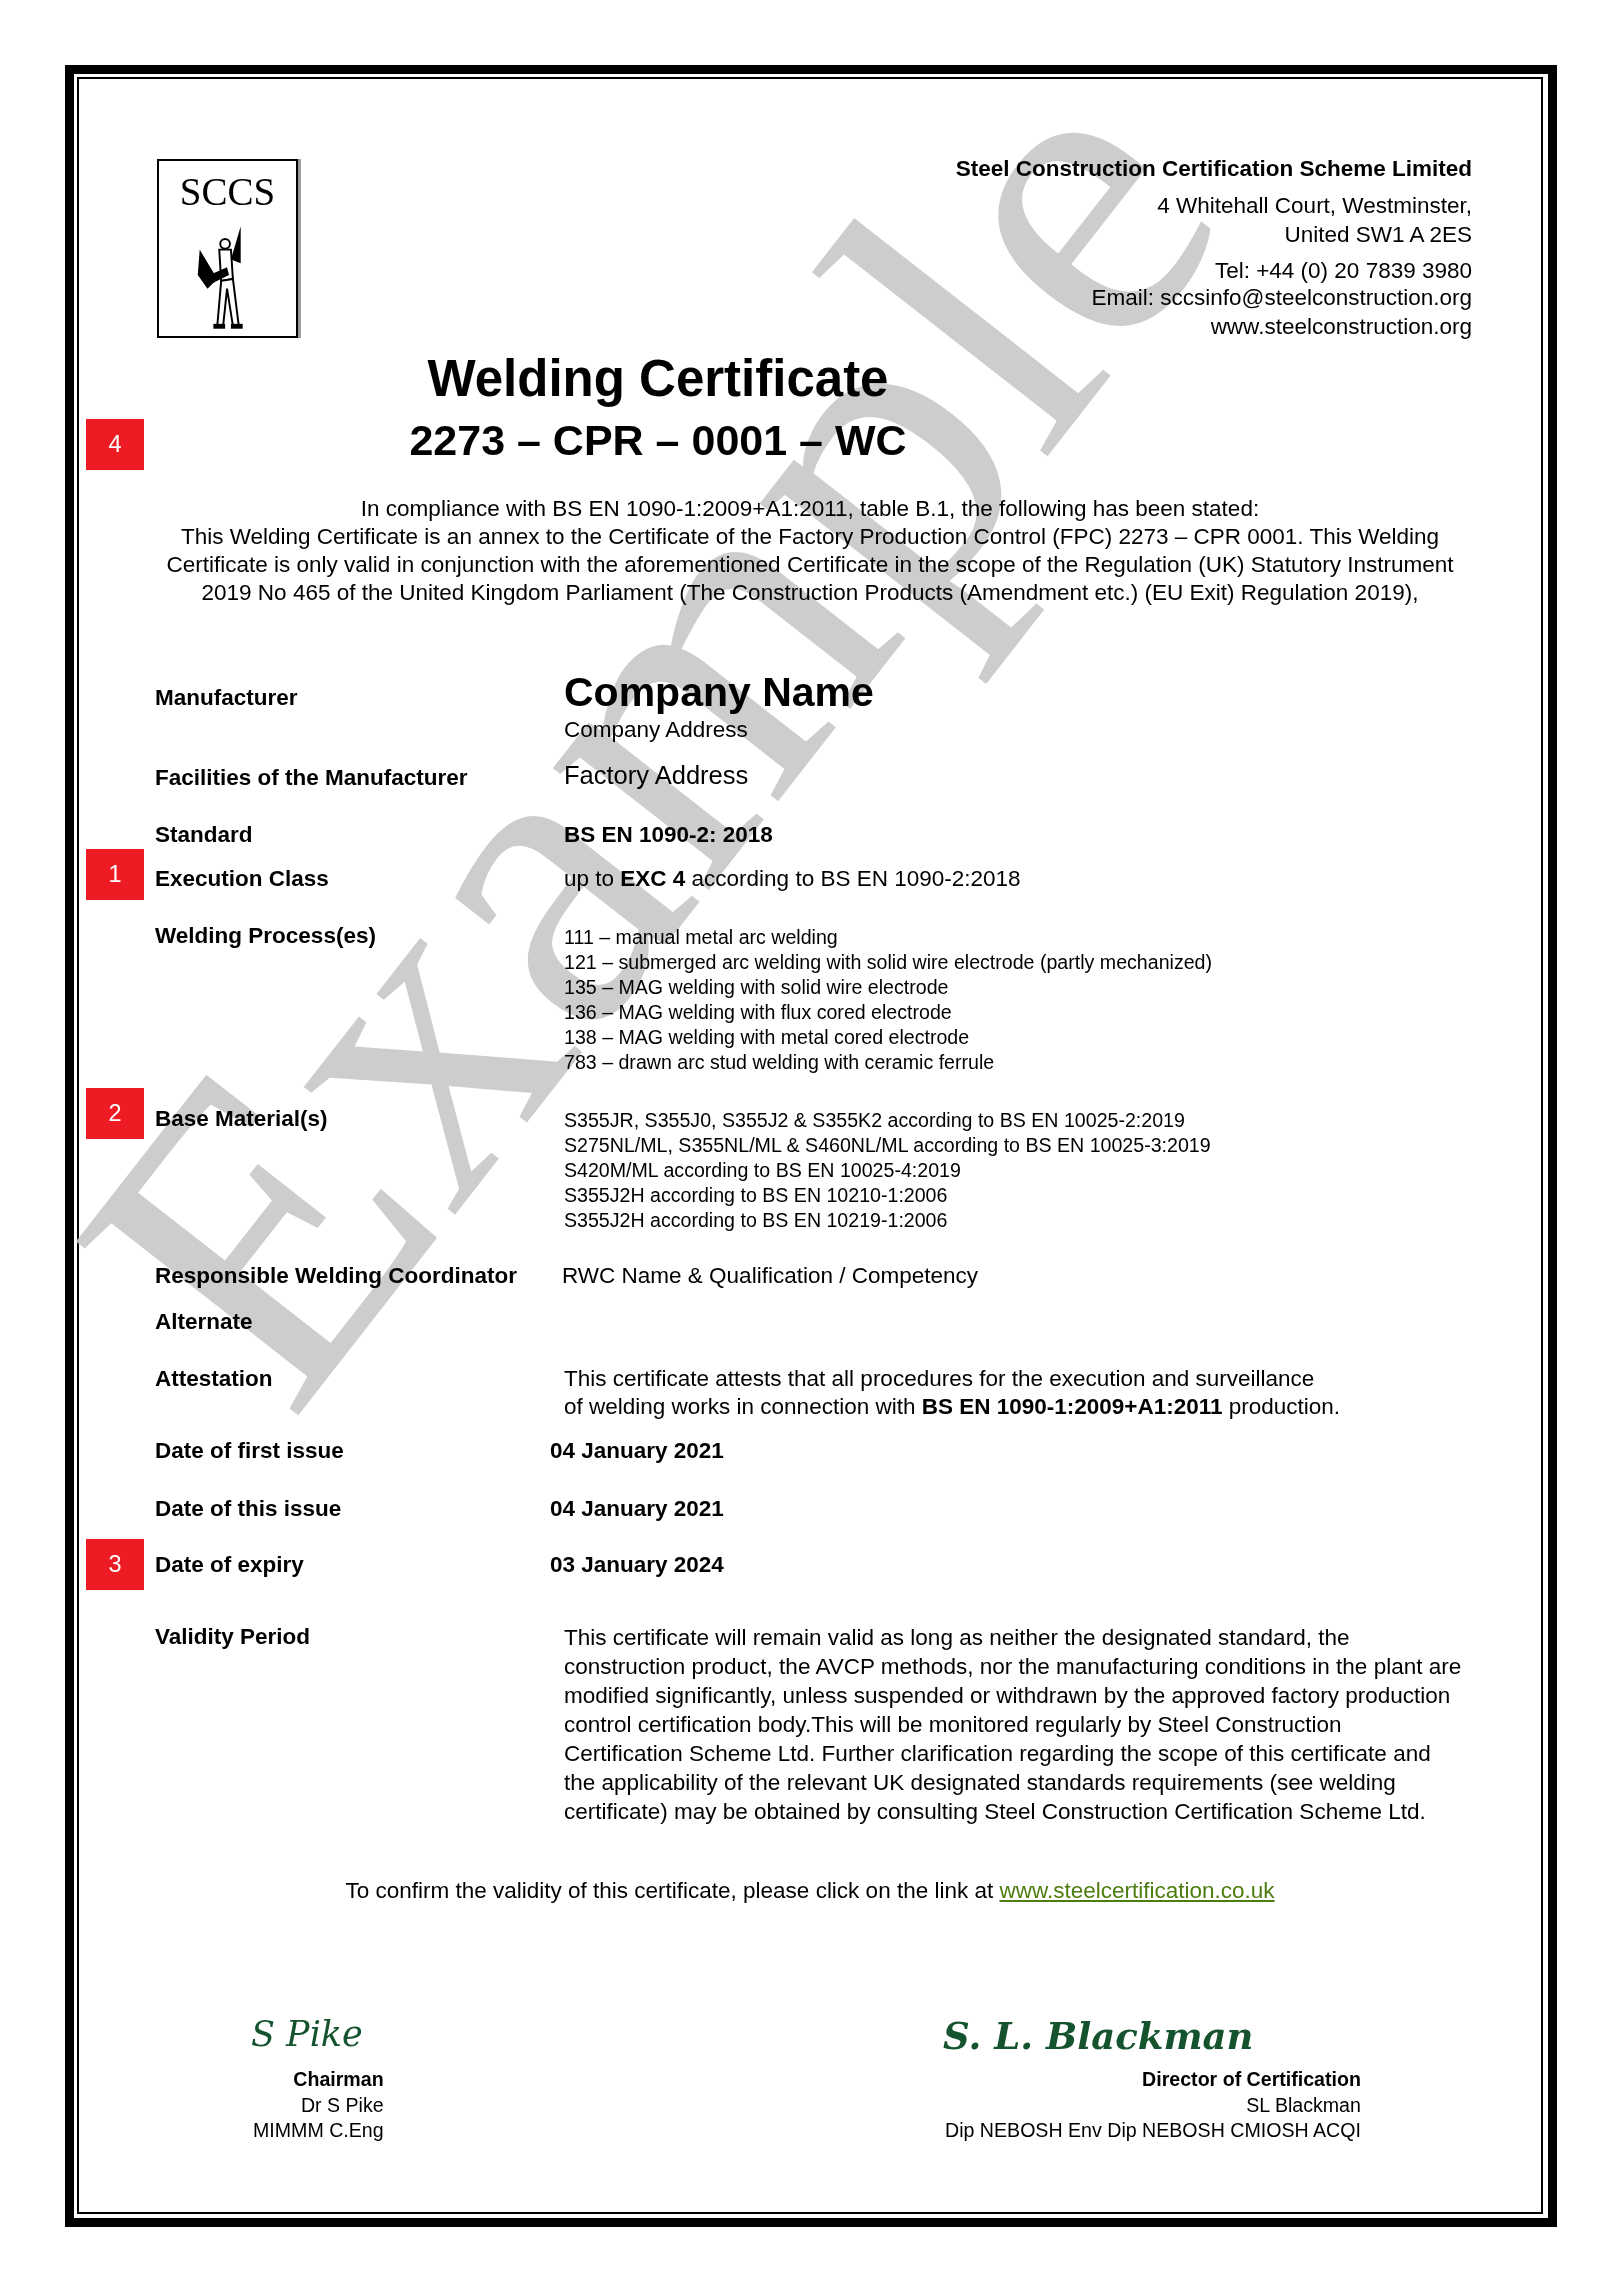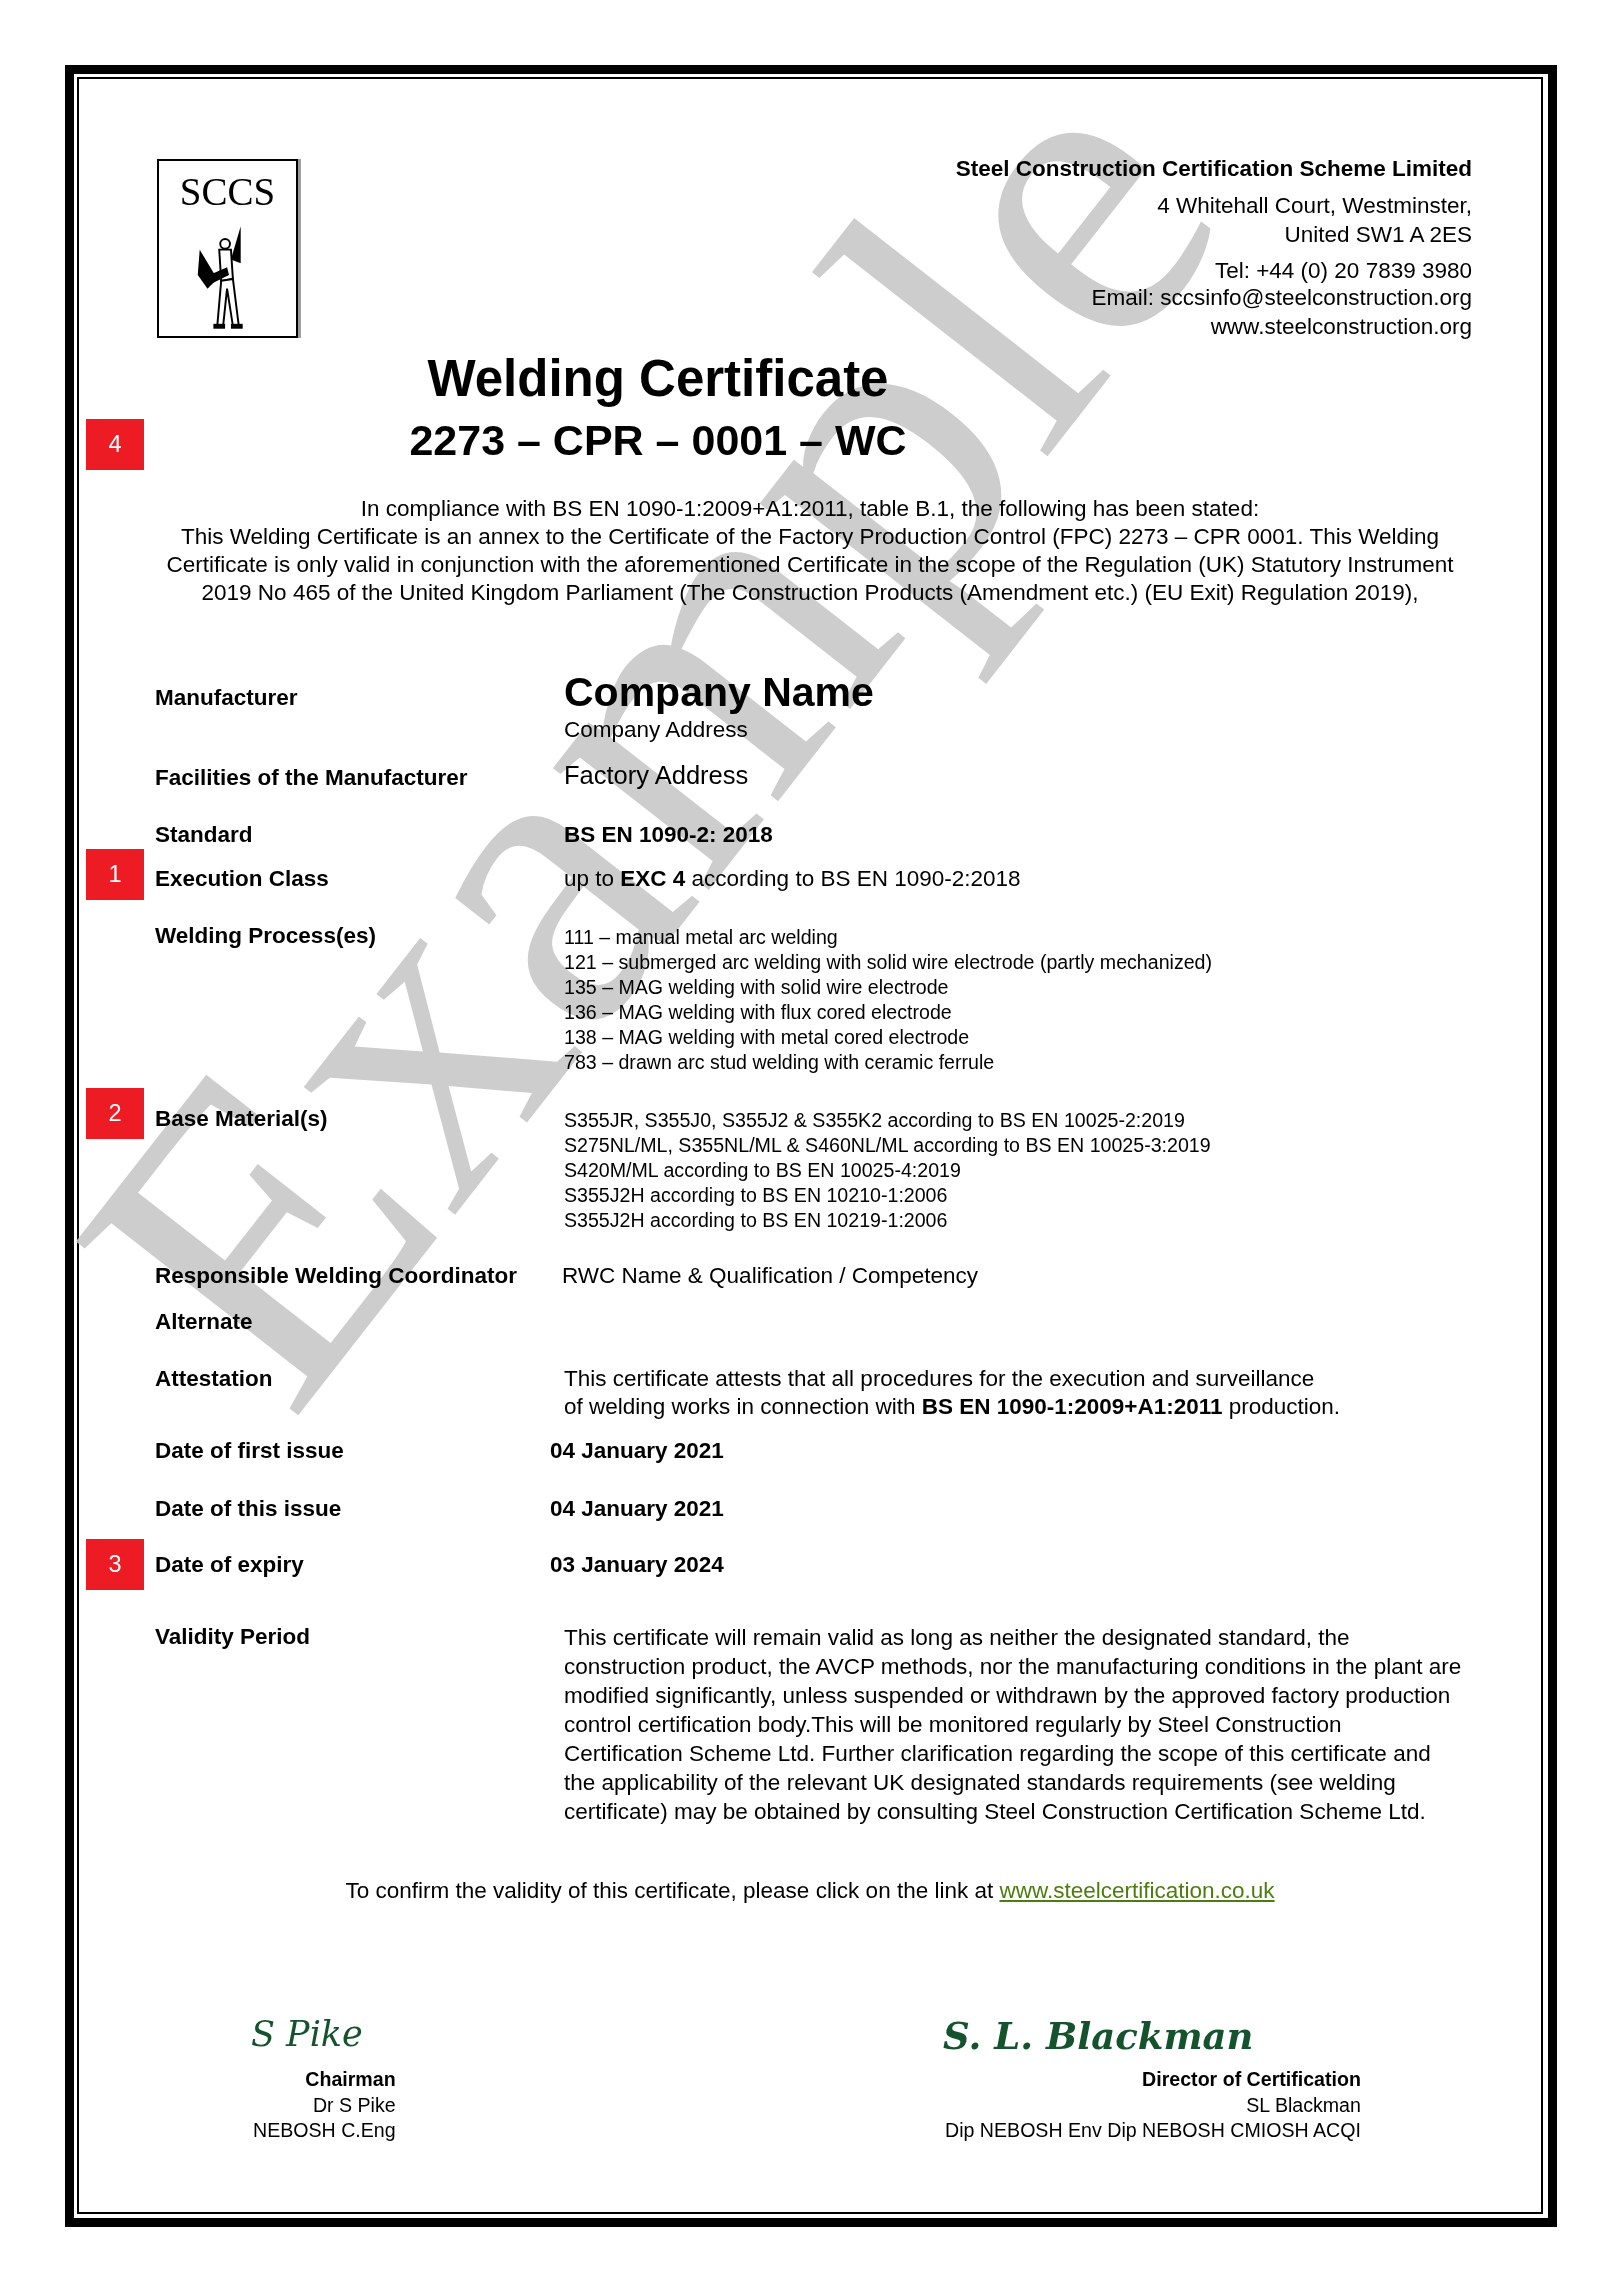--- a/index.html
+++ b/index.html
@@ -131,21 +131,21 @@
 
   <div class="lbl" style="top:1623px;">Validity Period</div>
   <div class="para" style="top:1623px;">This certificate will remain valid as long as neither the designated standard, the construction product, the AVCP methods, nor the manufacturing conditions in the plant are modified significantly, unless suspended or withdrawn by the approved factory production control certification body.This will be monitored regularly by Steel Construction Certification Scheme Ltd. Further clarification regarding the scope of this certificate and the applicability of the relevant UK designated standards requirements (see welding certificate) may be obtained by consulting Steel Construction Certification Scheme Ltd.</div>
 
   <div class="confirm"><span>To confirm the validity of this certificate, please click on the link at </span><a>www.steelcertification.co.uk</a></div>
 
   <div class="sig" style="left:251px; top:2014px; font-size:35px;">S Pike</div>
   <div class="sig-block" style="left:253px; top:2067px;">
     <div class="role">Chairman</div>
     <div>Dr S Pike</div>
-    <div>NEBOSH C.Eng</div>
+    <div>MIMMM C.Eng</div>
   </div>
 
   <div class="sig" style="left:943px; top:2014px; font-size:37px; font-weight:bold;">S. L. Blackman</div>
   <div class="sig-block" style="left:945px; top:2067px;">
     <div class="role">Director of Certification</div>
     <div>SL Blackman</div>
     <div>Dip NEBOSH Env Dip NEBOSH CMIOSH ACQI</div>
   </div>
 </div>
 

